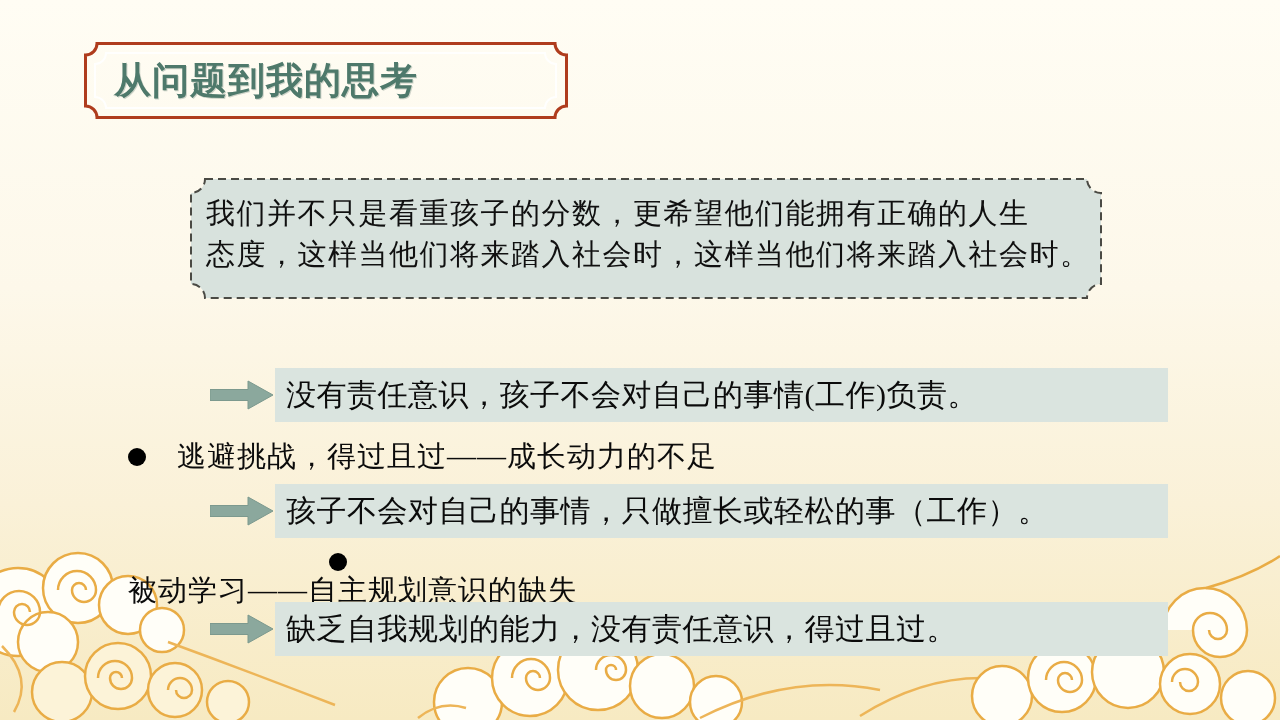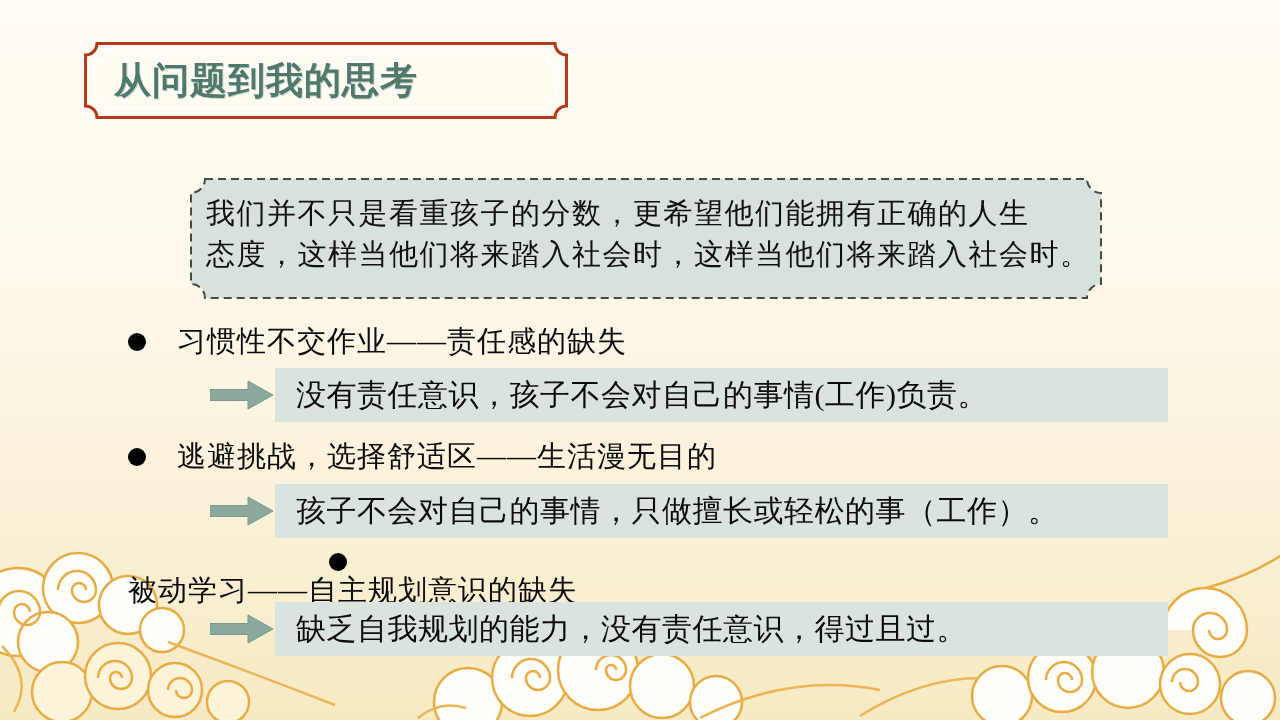--- a/index.html
+++ b/index.html
@@ -62,21 +62,21 @@
   
   .answer-row { position: absolute; left: 0; }
   .ans-1 { top: 368px; }
   .ans-2 { top: 484px; }
   .ans-3 { top: 602px; }
   .arrow-icon { position: absolute; left: 210px; top: 12px; width: 64px; height: 30px; }
   .highlight {
     position: absolute; left: 275px; top: 0; width: 893px; height: 54px;
     background: #DAE4DF;
     display: flex; align-items: center;
-    padding-left: 21px;
+    padding-left: 11px;
   }
   .highlight-text {
     font-size: 30px; color: #0b0b0b; letter-spacing: 0.5px; white-space: nowrap;
   }
 </style>
 </head>
 <body>
 
 <div class="slide">
 
@@ -147,36 +147,32 @@
   <div class="quote-box">
     <svg width="912" height="121" viewBox="0 0 912 121">
       <path d="M 15 1 H 897 A 14 14 0 0 0 911 15 V 106 A 14 14 0 0 0 897 120 H 15 A 14 14 0 0 0 1 106 V 15 A 14 14 0 0 0 15 1 Z" fill="#D8E2DD" stroke="#4A4A44" stroke-width="2" stroke-dasharray="8 5"></path>
     </svg>
     <div class="quote-text">
       <div>我们并不只是看重孩子的分数，更希望他们能拥有正确的人生</div>
       <div>态度，这样当他们将来踏入社会时，这样当他们将来踏入社会时。</div>
     </div>
   </div>
 
-  <div class="bullet-row row-1">
-    <div class="bullet-dot"></div>
-    <div class="bullet-label">习惯性不交作业——责任感的缺失</div>
-  </div>
   <div class="answer-row ans-1">
     <svg class="arrow-icon" viewBox="0 0 64 30">
       <path d="M 0 9.5 H 38 V 1 L 63 15 L 38 29 V 20.5 H 0 Z" fill="#8BA89D" stroke="#7C998E" stroke-width="1"></path>
     </svg>
     <div class="highlight">
       <span class="highlight-text">没有责任意识，孩子不会对自己的事情(工作)负责。</span>
     </div>
   </div>
 
   <div class="bullet-row row-2">
     <div class="bullet-dot"></div>
-    <div class="bullet-label">逃避挑战，选择舒适区——生活漫无目的</div>
+    <div class="bullet-label">逃避挑战，得过且过——成长动力的不足</div>
   </div>
   <div class="answer-row ans-2">
     <svg class="arrow-icon" viewBox="0 0 64 30">
       <path d="M 0 9.5 H 38 V 1 L 63 15 L 38 29 V 20.5 H 0 Z" fill="#8BA89D" stroke="#7C998E" stroke-width="1"></path>
     </svg>
     <div class="highlight">
       <span class="highlight-text">孩子不会对自己的事情，只做擅长或轻松的事（工作）。</span>
     </div>
   </div>
 

